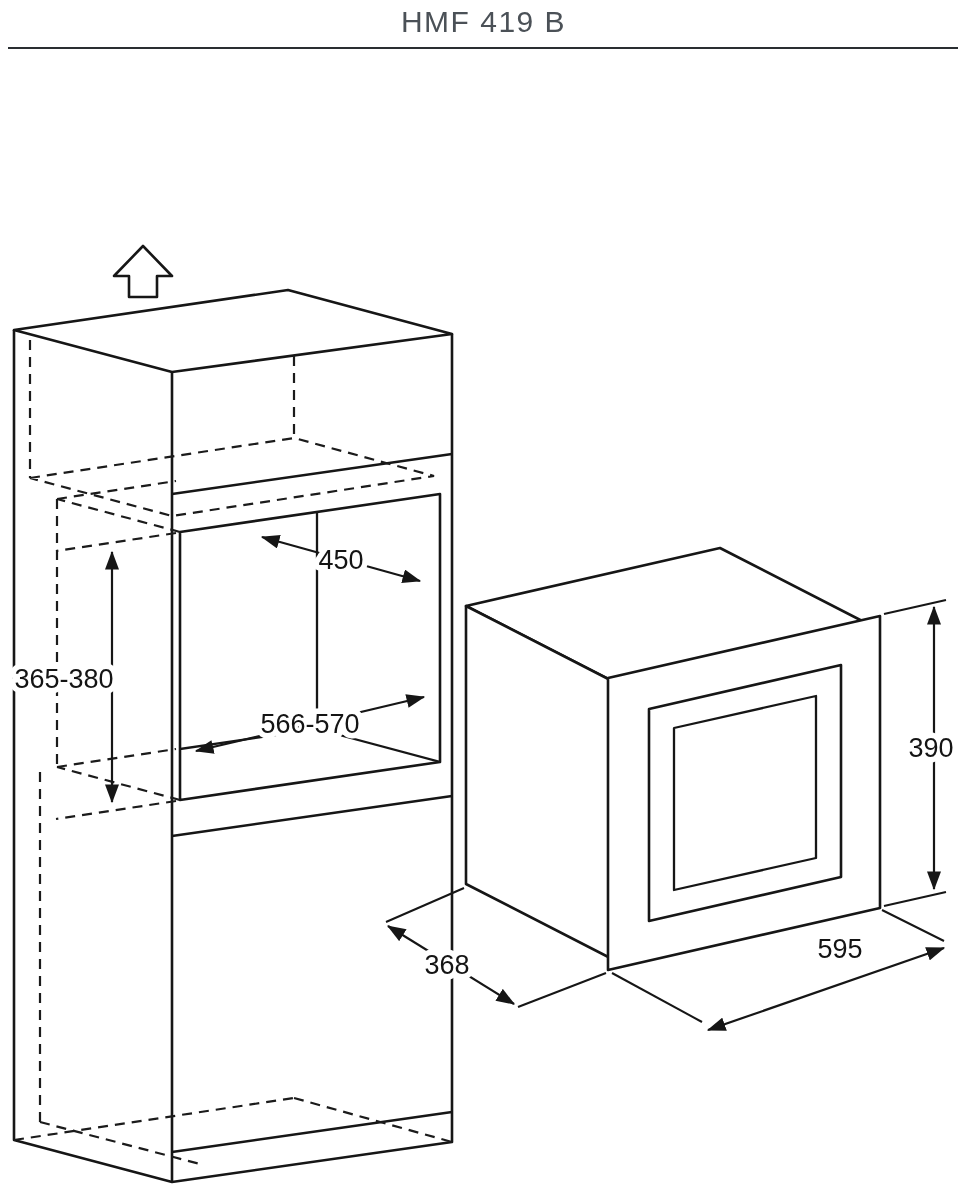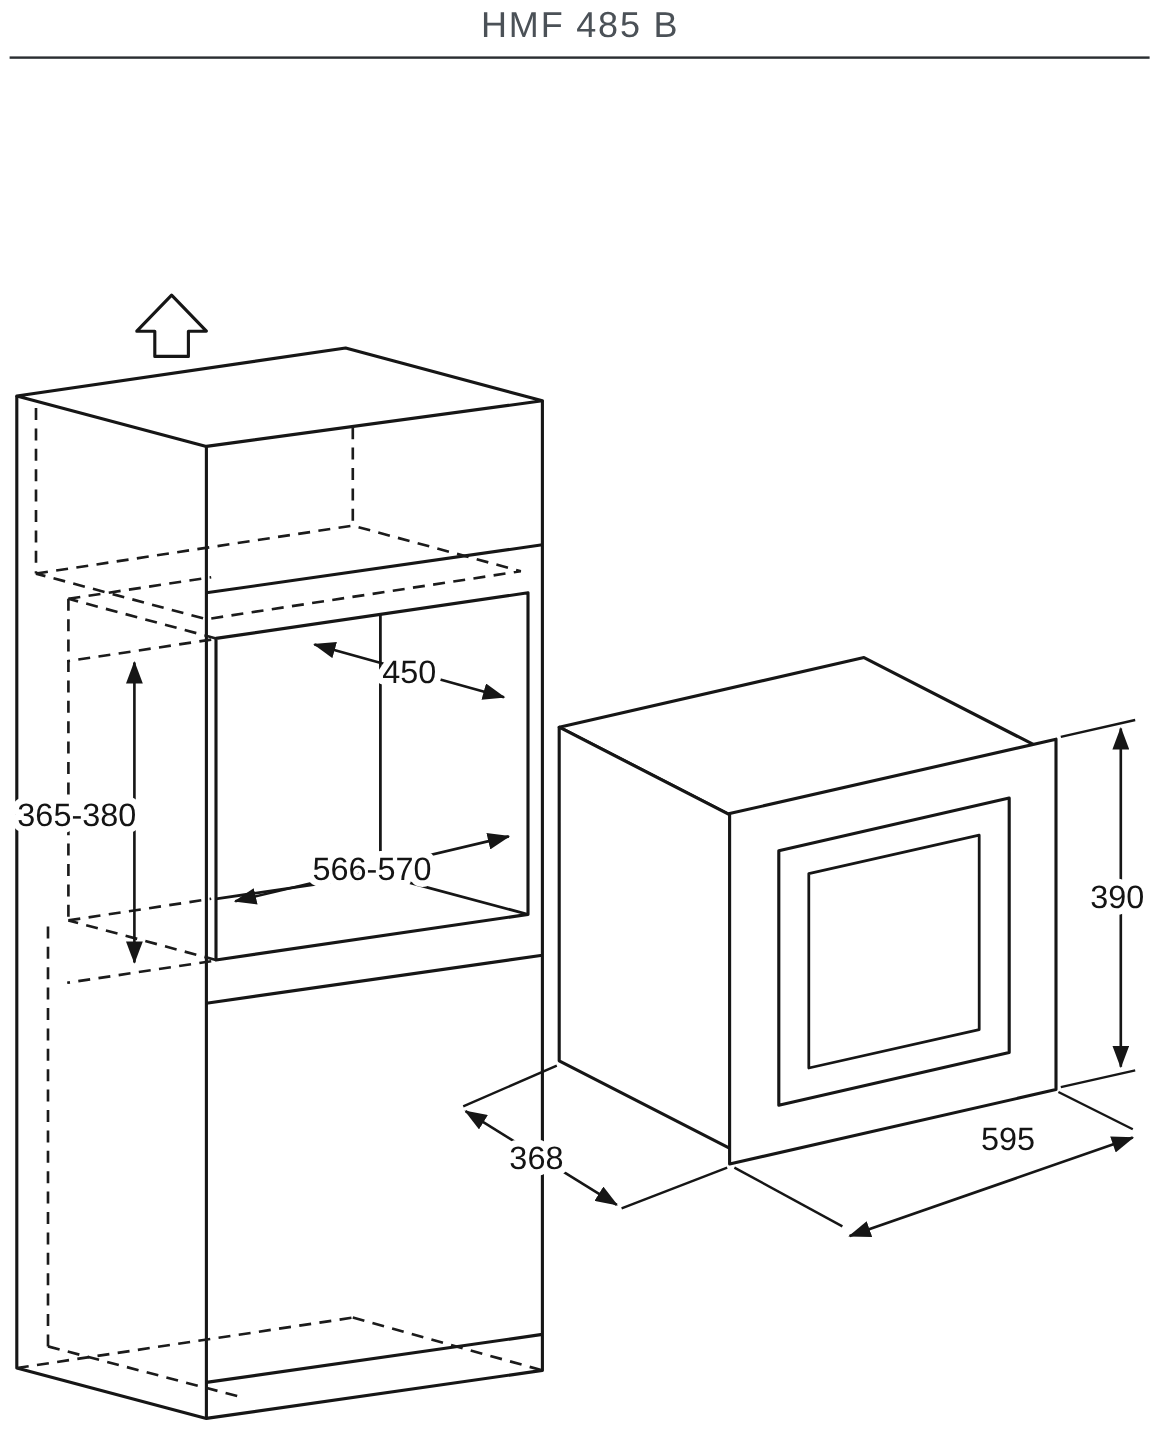--- a/index.html
+++ b/index.html
@@ -19,21 +19,21 @@
   text.dimlabel{font-family:"Liberation Sans",sans-serif;font-size:27px;fill:#141414;
         text-anchor:middle;paint-order:stroke fill;stroke:#ffffff;stroke-width:11px;
         stroke-linejoin:round;}
 </style>
 </head>
 <body>
 
 <div class="page">
 
   <div class="header">
-    <div class="title">HMF 485 B</div>
+    <div class="title">HMF 419 B</div>
   </div>
   <div class="rule"></div>
 
   <svg class="drawing" width="967" height="1200" viewBox="0 0 967 1200">
     <defs>
       <marker id="ah" viewBox="0 0 16 12" refX="15" refY="6" markerWidth="19" markerHeight="14" markerUnits="userSpaceOnUse" orient="auto-start-reverse">
         <path d="M0,0 L16,6 L0,12 Z" fill="#161616"></path>
       </marker>
       <clipPath id="nicheClip">
           <polygon points="180,532 440,494 440,762 180,800"></polygon>

